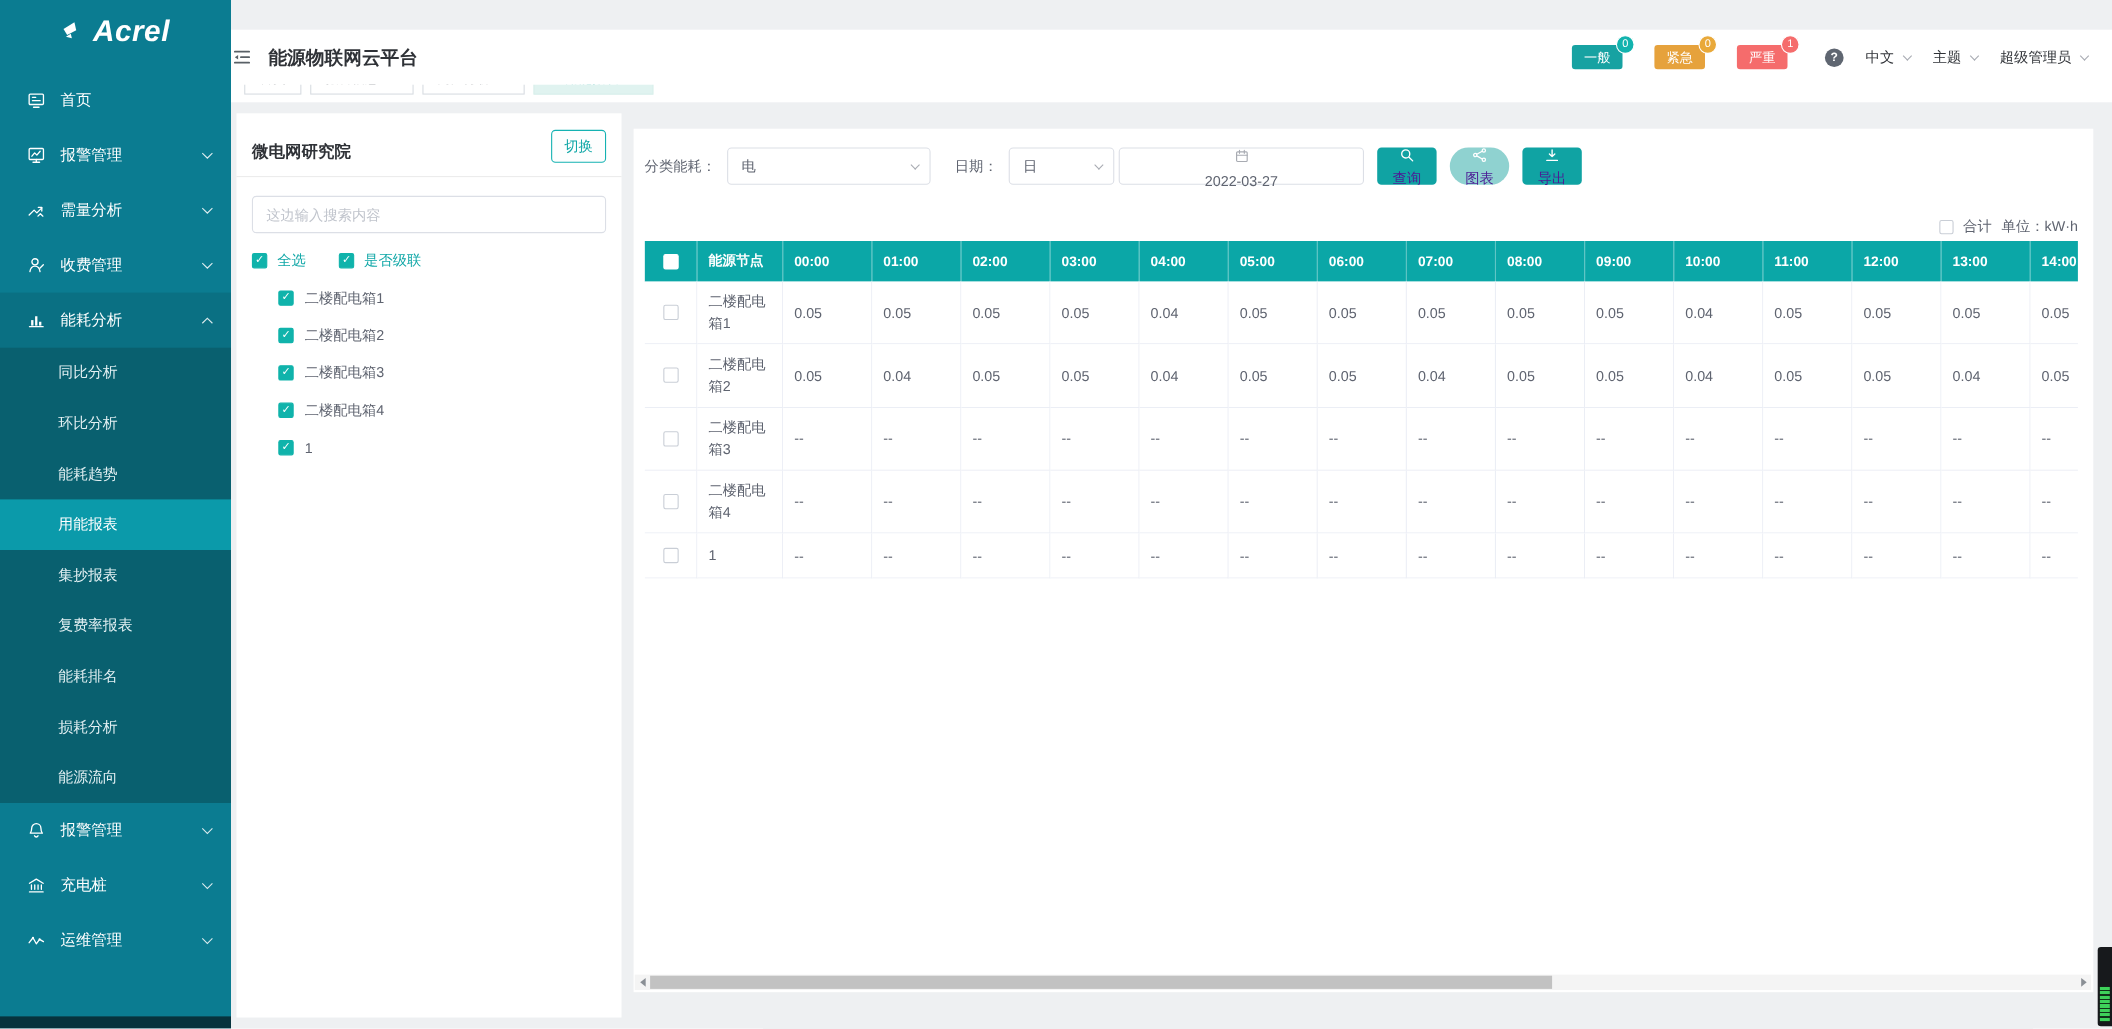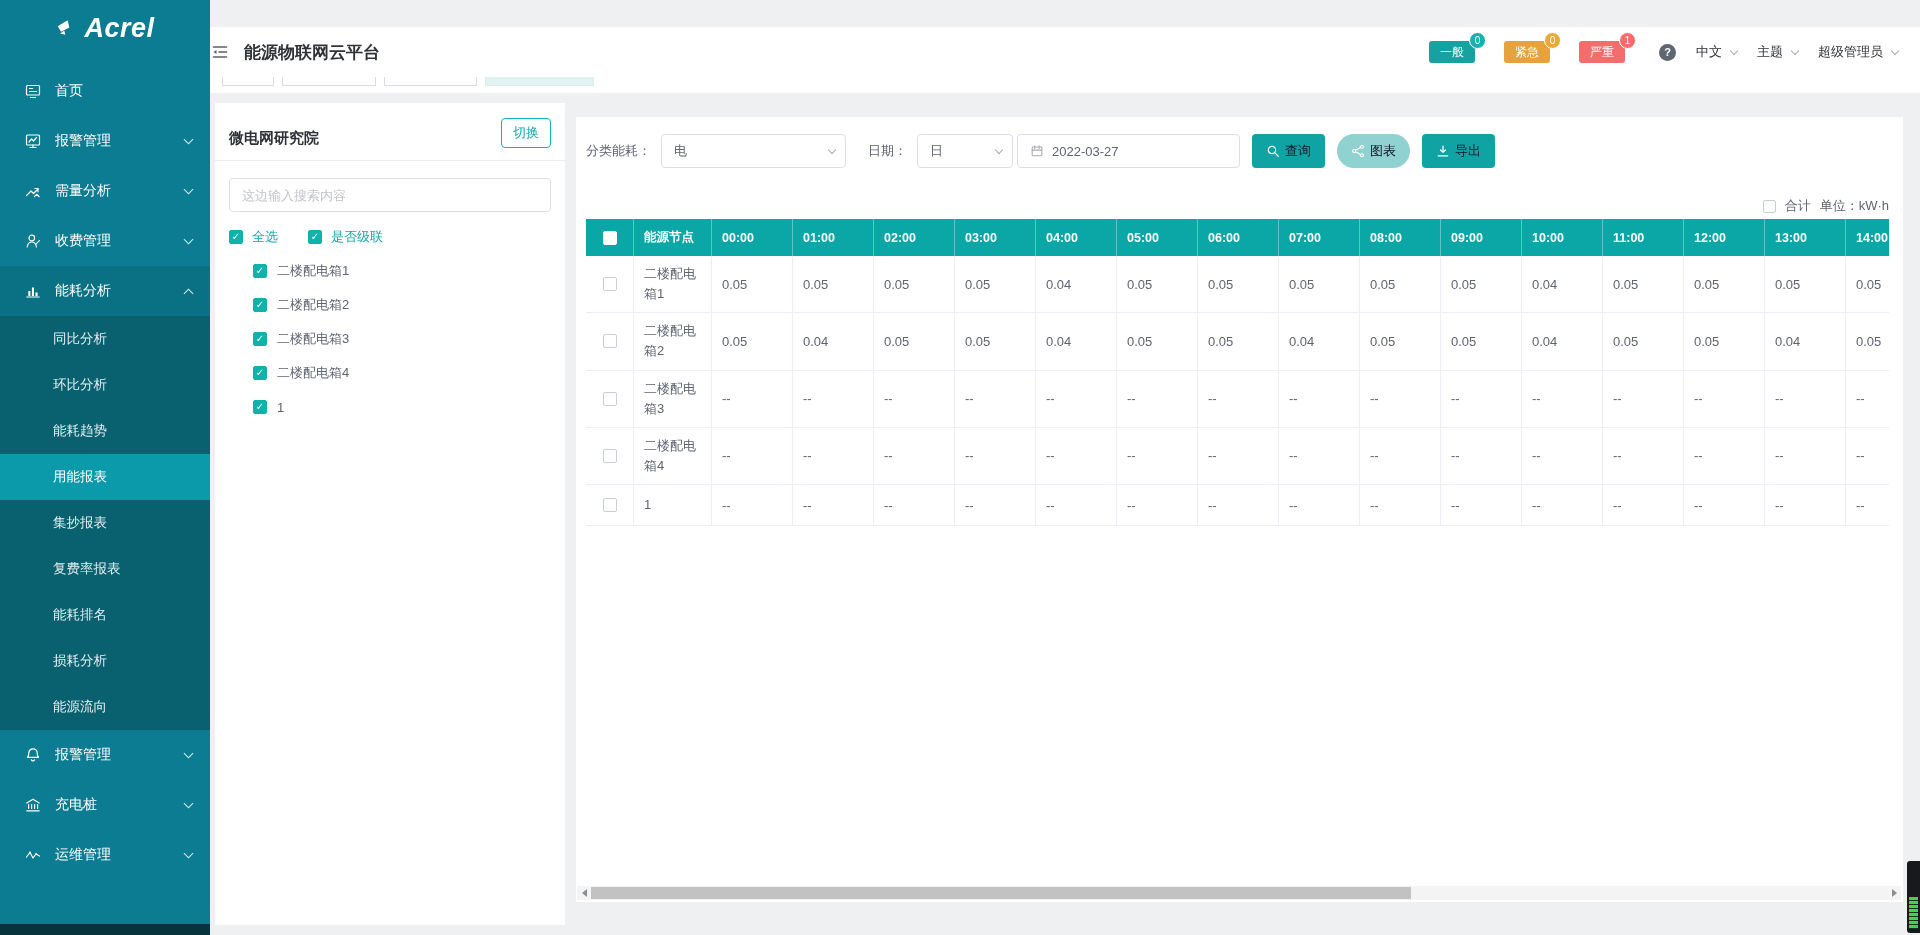--- a/index.html
+++ b/index.html
@@ -65,24 +65,24 @@
   .tree { margin-left:38px; }
   .tree-item { display:flex; align-items:center; gap:10px; height:34px; font-size:13px; color:#5f6470; cursor:pointer; }
 
   
   .toolbar { position:absolute; left:10px; top:17px; display:flex; align-items:center; }
   .tb-label { font-size:13px; color:#5f6470; }
   .date-label { margin-left:22px; }
   .select { height:34px; border:1px solid #dcdfe6; border-radius:4px; background:#fff; display:flex; align-items:center; justify-content:space-between; padding:0 10px 0 12px; font-size:13px; color:#5f6470; cursor:pointer; }
   .sel-cat { width:185px; margin-left:10px; }
   .sel-datetype { width:96px; margin-left:10px; }
-  .date-input { width:223px; height:34px; border:1px solid #dcdfe6; border-radius:4px; background:#fff; display:flex; align-items:center; gap:8px; padding:0 12px; font-size:13px; color:#5f6470; margin-left:4px; cursor:pointer; }
+  .date-input { width:223px; height:34px; border:1px solid #dcdfe6; border-radius:4px; background:#fff; display:flex; align-items:center; gap:8px; padding:0 12px; font-size:13px; color:#5f6470; margin-left:4px; cursor:pointer;flex-direction:column; }
   .cal-icon { width:14px; height:14px; color:#a8abb2; }
   .cal-icon svg, .btn-icon svg { width:14px; height:14px; display:block; }
-  .tb-btn { height:34px; border:none; border-radius:4px; color:#0f172a; font-size:13px; font-family:inherit; display:flex; align-items:center; gap:5px; padding:0 14px; margin-left:12px; cursor:pointer; }
+  .tb-btn { height:34px; border:none; border-radius:4px; color:#4c1d95; font-size:13px; font-family:inherit; display:flex; align-items:center; gap:5px; padding:0 14px; margin-left:12px; cursor:pointer;flex-direction:column; }
   .btn-query, .btn-export { background:#10a3a3; }
   .btn-chart { background:#8fd2d0;border-radius:17px; }
   .btn-icon { width:14px; height:14px; color:#fff; }
 
   
   .meta-row { position:absolute; top:80px; right:14px; display:flex; align-items:center; gap:9px; font-size:13px; color:#5f6470;padding-left:27px; }
   .meta-row .checkbox { width:13px; height:13px; }
 
   
   .table-wrap { position:absolute; left:10px; top:102px; width:1303px; overflow:hidden; }

